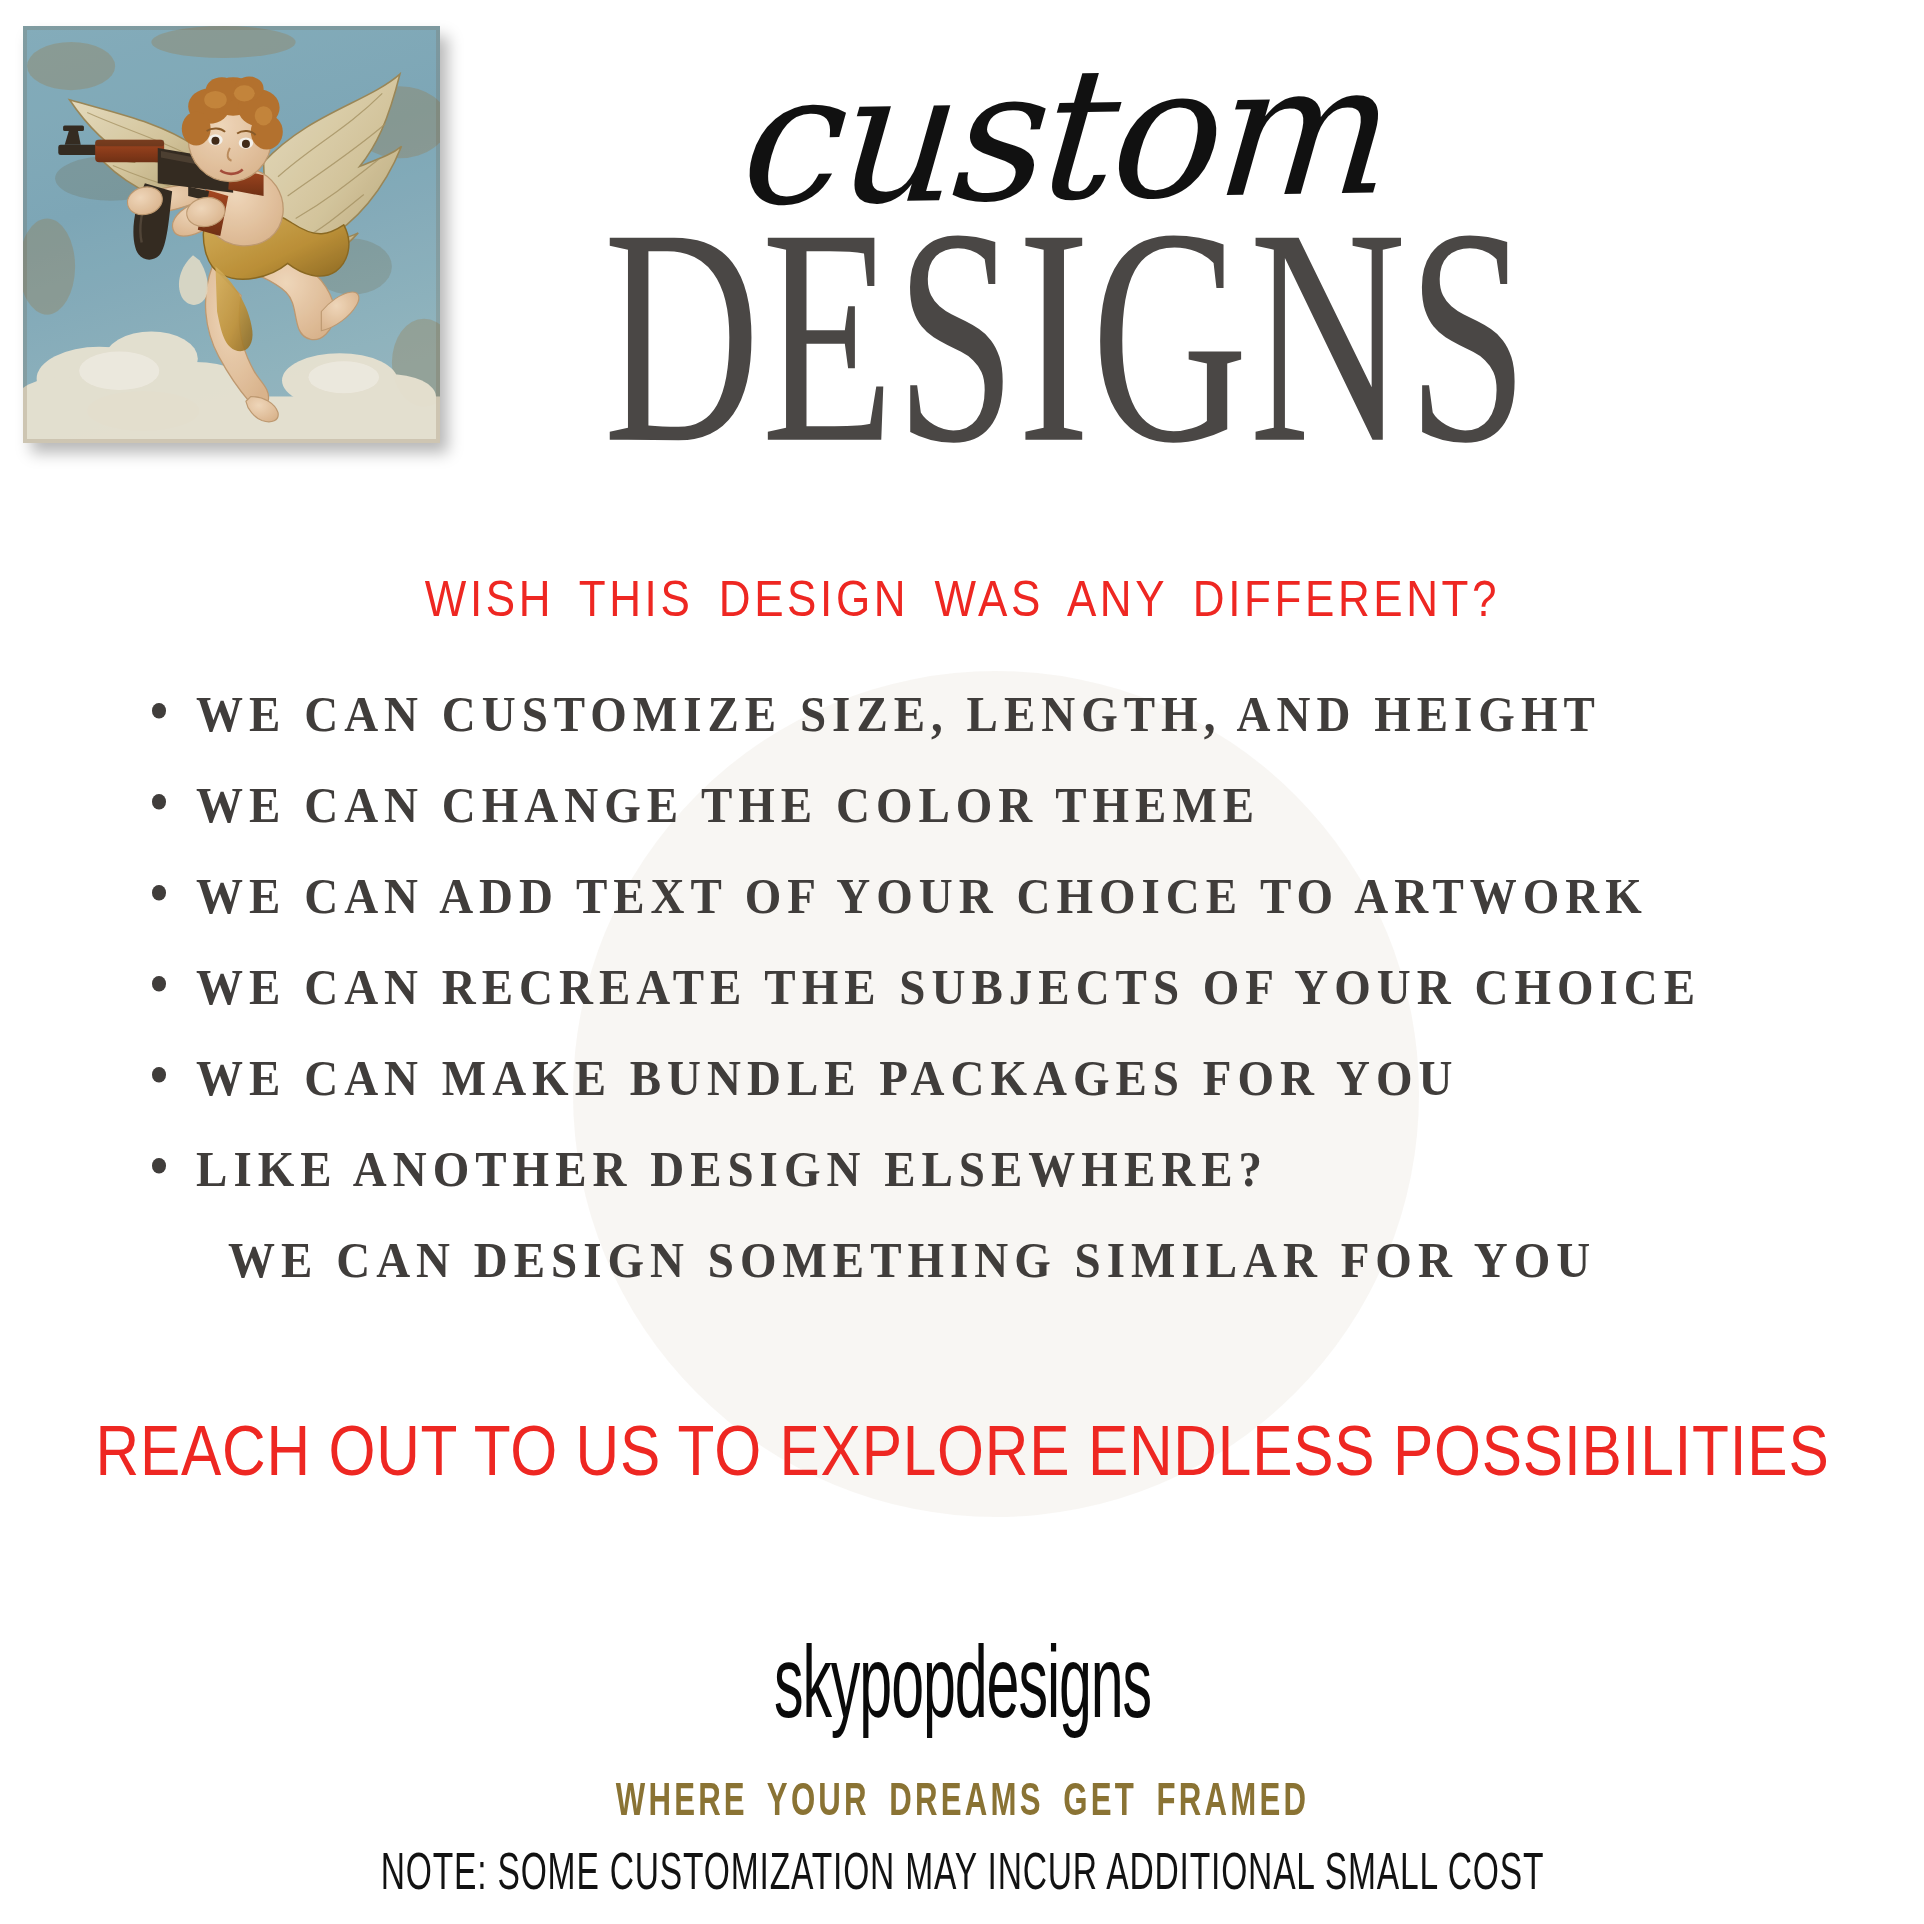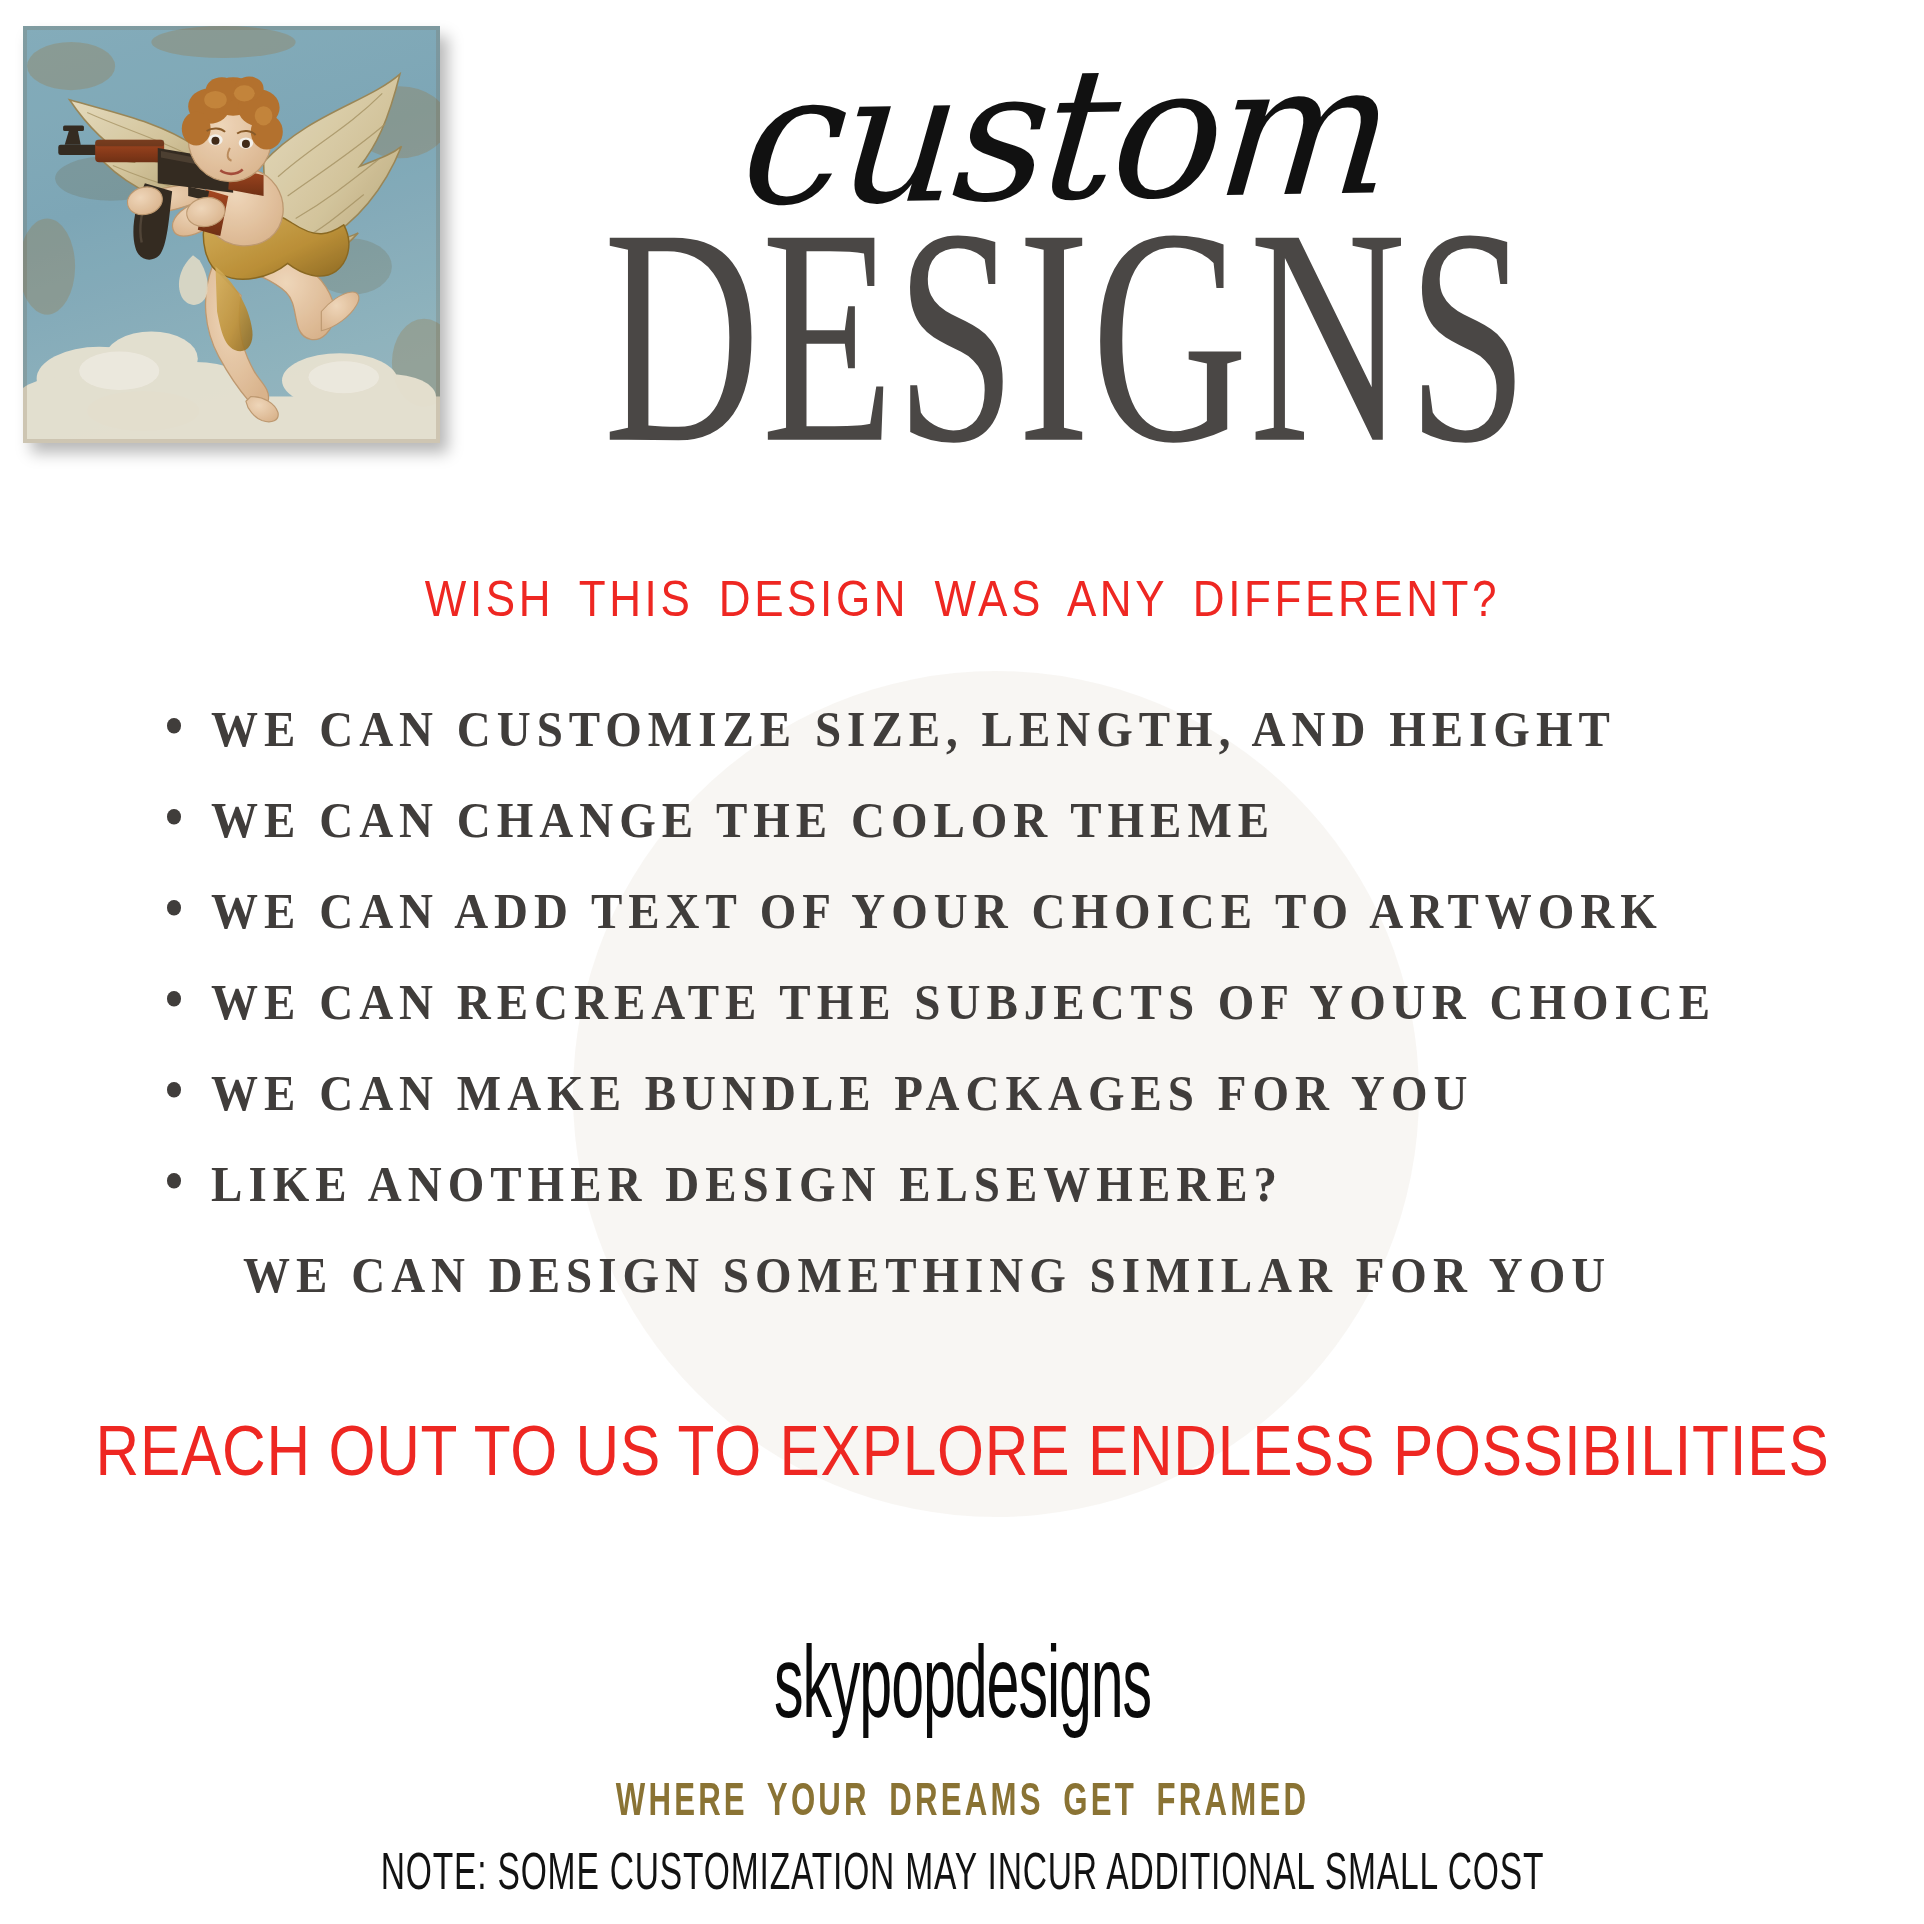--- a/index.html
+++ b/index.html
@@ -100,21 +100,21 @@
   }
 
   
   .bullets {
     position: absolute;
     left: 152px;
     top: 690px;
     width: 1636px;
     z-index: 2;
     list-style: none;
-    margin: 15px;
+    margin: 0;
     padding: 0;
   }
   .bullets li {
     display: flex;
     align-items: baseline;
     margin: 0 0 44px 0;
     font-family: "Liberation Serif", serif;
     font-weight: 700;
     font-size: 47px;
     letter-spacing: 6px;

